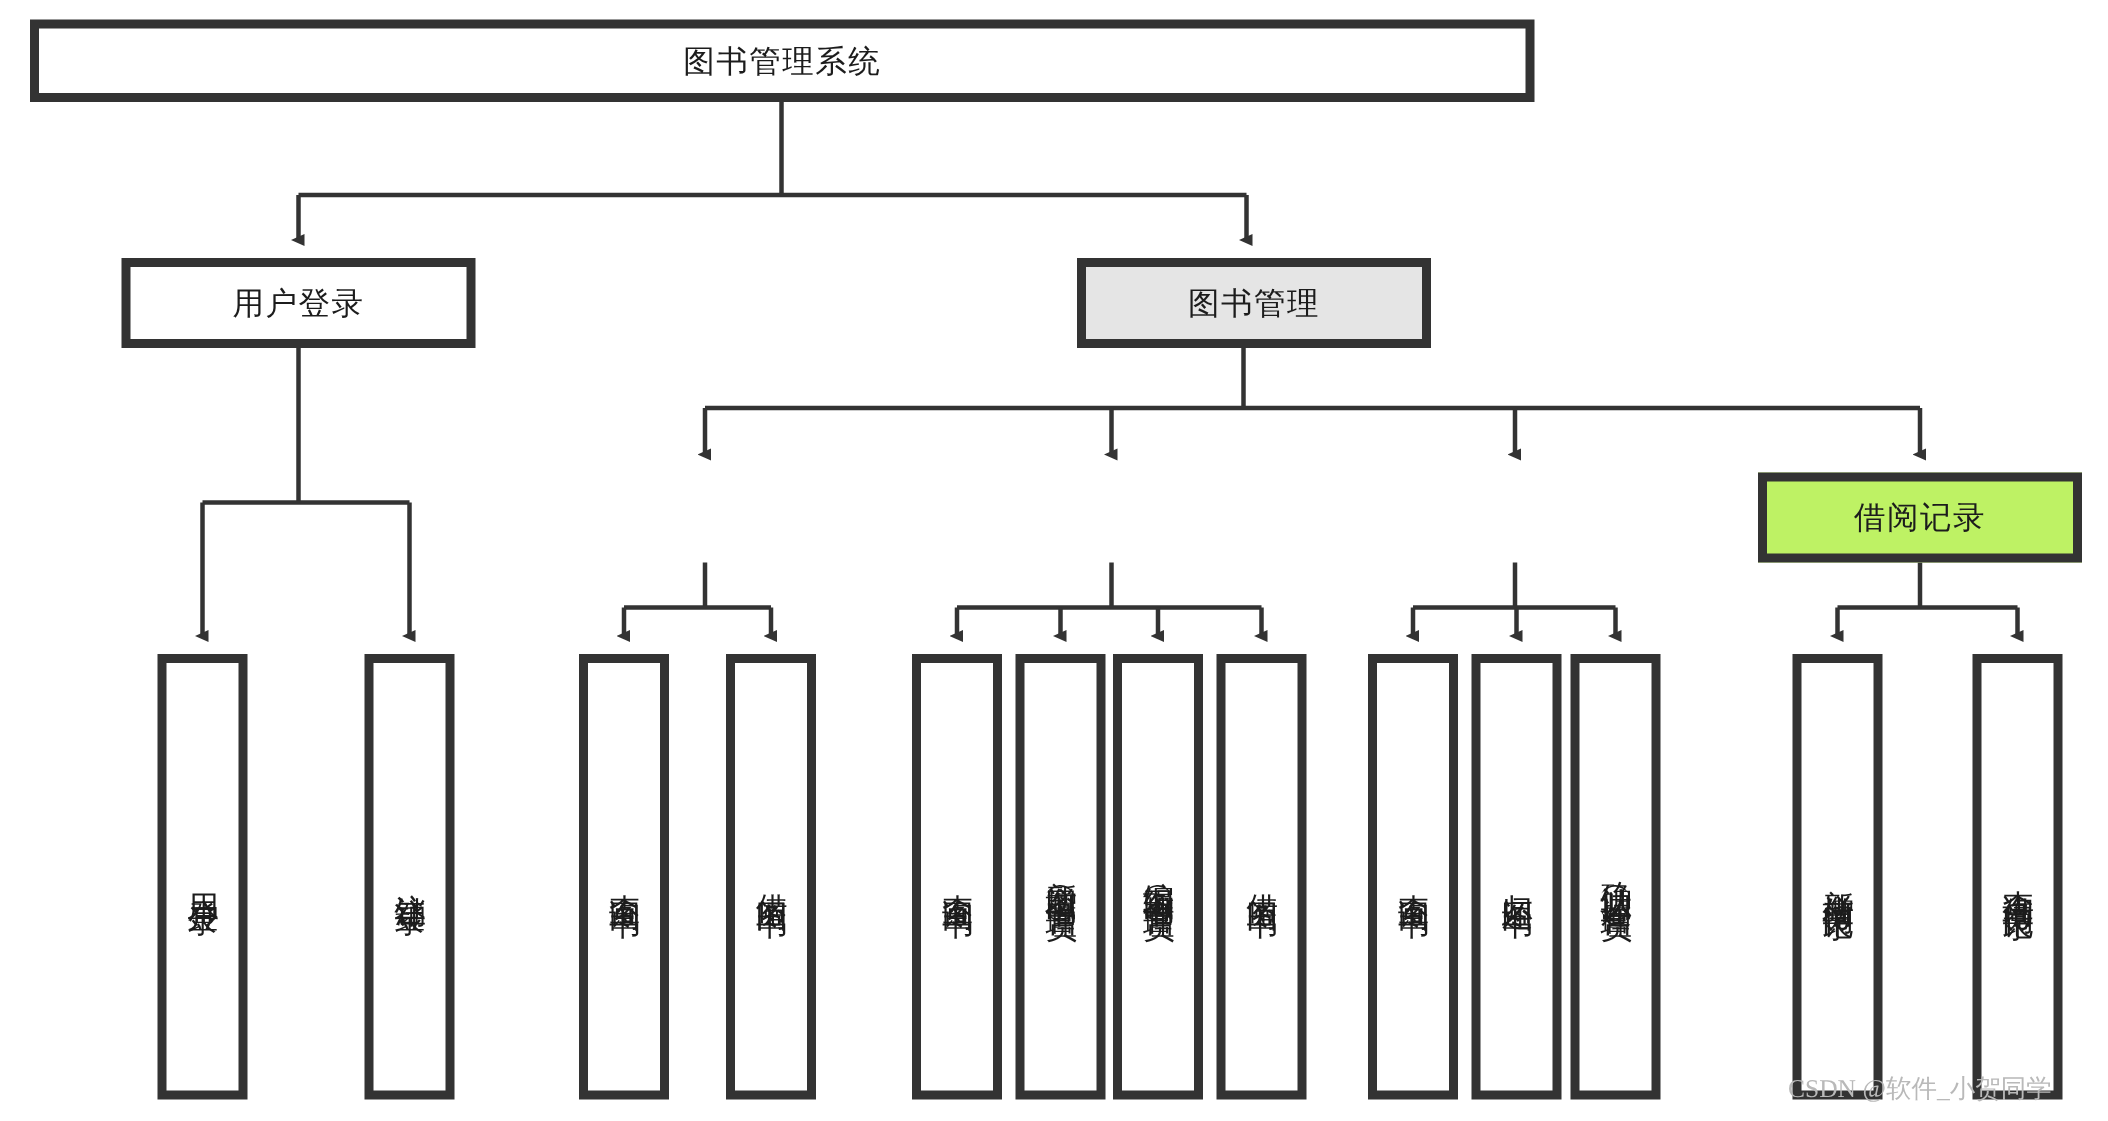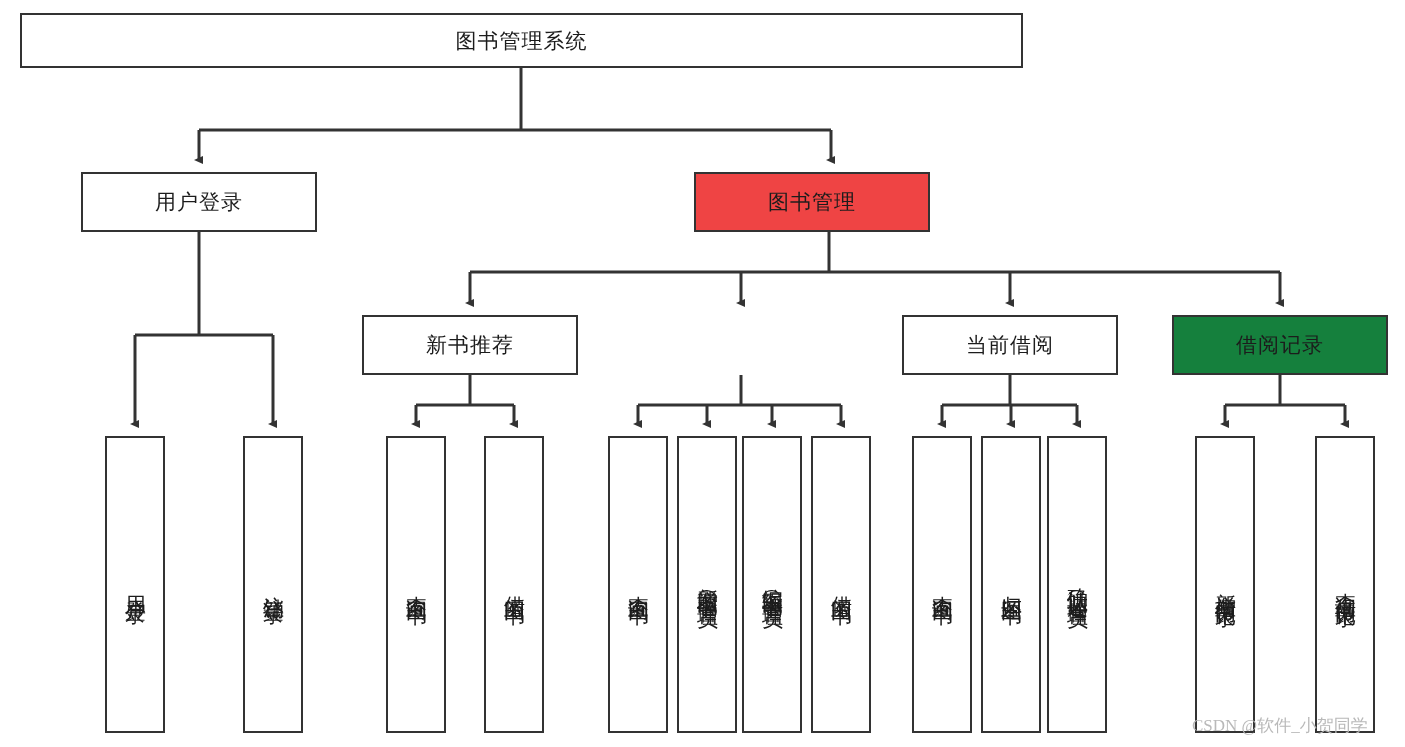--- a/index.html
+++ b/index.html
@@ -18,21 +18,21 @@
   #edges {
     position: absolute;
     left: 0;
     top: 0;
     width: 1405px;
     height: 747px;
   }
   .node {
     position: absolute;
     box-sizing: border-box;
-    border: 2px solid #eab308;
+    border: 6px solid #eab308;
     background: #ffffff;
     display: flex;
     align-items: center;
     justify-content: center;
     color: #1c1c1c;
   }
   .node.h {
     font-size: 21px;
     letter-spacing: 1px;
   }
@@ -106,25 +106,23 @@
       <path d="M1280,375 L1280,405"></path>
       <path d="M1225,405 L1345,405"></path>
       <path d="M1225,405 L1225,424" marker-end="url(#arrow)"></path>
       <path d="M1345,405 L1345,424" marker-end="url(#arrow)"></path>
     </g>
   </svg>
 
   <div class="node h" style="left: 20px; top: 13px; width: 1003px; height: 55px; border-color: rgb(51, 51, 51); color: rgb(28, 28, 28); background: rgb(255, 255, 255);">图书管理系统</div>
 
   <div class="node h" style="left: 81px; top: 172px; width: 236px; height: 60px; border-color: rgb(51, 51, 51); color: rgb(28, 28, 28); background: rgb(255, 255, 255);">用户登录</div>
-  <div class="node h" style="left: 694px; top: 172px; width: 236px; height: 60px; border-color: rgb(51, 51, 51); color: rgb(28, 28, 28); background: #ef4444;">图书管理</div>
+  <div class="node h" style="left: 718px; top: 172px; width: 236px; height: 60px; border-color: rgb(51, 51, 51); color: rgb(28, 28, 28); background: #e5e5e5;">图书管理</div>
 
-  <div class="node h" style="left: 362px; top: 315px; width: 216px; height: 60px; border-color: rgb(51, 51, 51); color: rgb(28, 28, 28); background: rgb(255, 255, 255);">新书推荐</div>
-  <div class="node h" style="left: 902px; top: 315px; width: 216px; height: 60px; border-color: rgb(51, 51, 51); color: rgb(28, 28, 28); background: rgb(255, 255, 255);">当前借阅</div>
-  <div class="node h" style="left: 1172px; top: 315px; width: 216px; height: 60px; border-color: rgb(51, 51, 51); color: rgb(28, 28, 28); background: #15803d;">借阅记录</div>
+  <div class="node h" style="left: 1172px; top: 315px; width: 216px; height: 60px; border-color: rgb(51, 51, 51); color: rgb(28, 28, 28); background: #bef264;">借阅记录</div>
 
   <div class="node v" style="left: 105px; top: 436px; width: 60px; height: 297px; border-color: rgb(51, 51, 51); color: rgb(28, 28, 28); background: rgb(255, 255, 255);">用户登录</div>
   <div class="node v" style="left: 243px; top: 436px; width: 60px; height: 297px; border-color: rgb(51, 51, 51); color: rgb(28, 28, 28); background: rgb(255, 255, 255);">注销登录</div>
   <div class="node v" style="left: 386px; top: 436px; width: 60px; height: 297px; border-color: rgb(51, 51, 51); color: rgb(28, 28, 28); background: rgb(255, 255, 255);">查询图书</div>
   <div class="node v" style="left: 484px; top: 436px; width: 60px; height: 297px; border-color: rgb(51, 51, 51); color: rgb(28, 28, 28); background: rgb(255, 255, 255);">借阅图书</div>
   <div class="node v" style="left: 608px; top: 436px; width: 60px; height: 297px; border-color: rgb(51, 51, 51); color: rgb(28, 28, 28); background: rgb(255, 255, 255);">查询图书</div>
   <div class="node v" style="left: 677px; top: 436px; width: 60px; height: 297px; border-color: rgb(51, 51, 51); color: rgb(28, 28, 28); background: rgb(255, 255, 255);">新增图书（管理员）</div>
   <div class="node v" style="left: 742px; top: 436px; width: 60px; height: 297px; border-color: rgb(51, 51, 51); color: rgb(28, 28, 28); background: rgb(255, 255, 255);">编辑图书（管理员）</div>
   <div class="node v" style="left: 811px; top: 436px; width: 60px; height: 297px; border-color: rgb(51, 51, 51); color: rgb(28, 28, 28); background: rgb(255, 255, 255);">借阅图书</div>
   <div class="node v" style="left: 912px; top: 436px; width: 60px; height: 297px; border-color: rgb(51, 51, 51); color: rgb(28, 28, 28); background: rgb(255, 255, 255);">查询图书</div>

